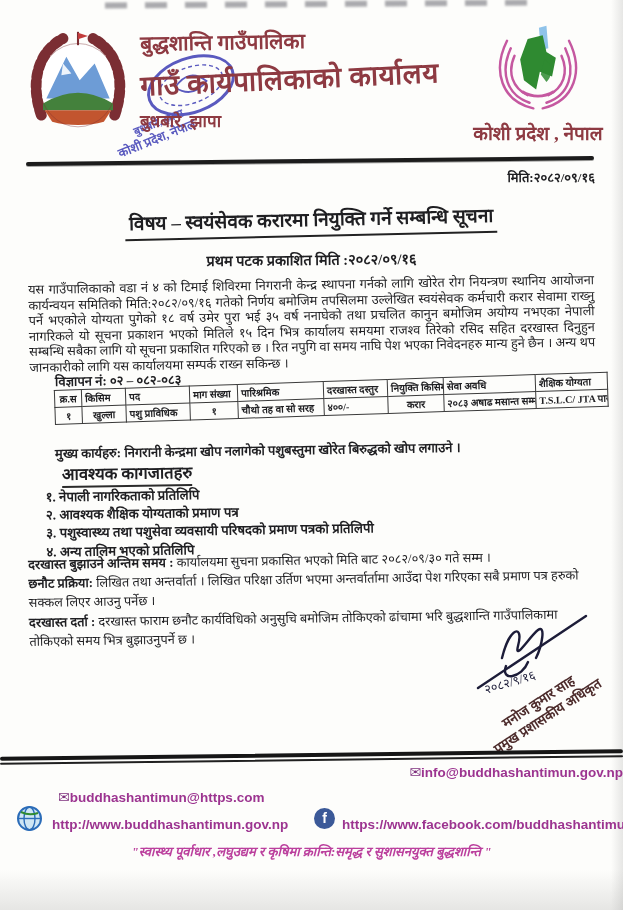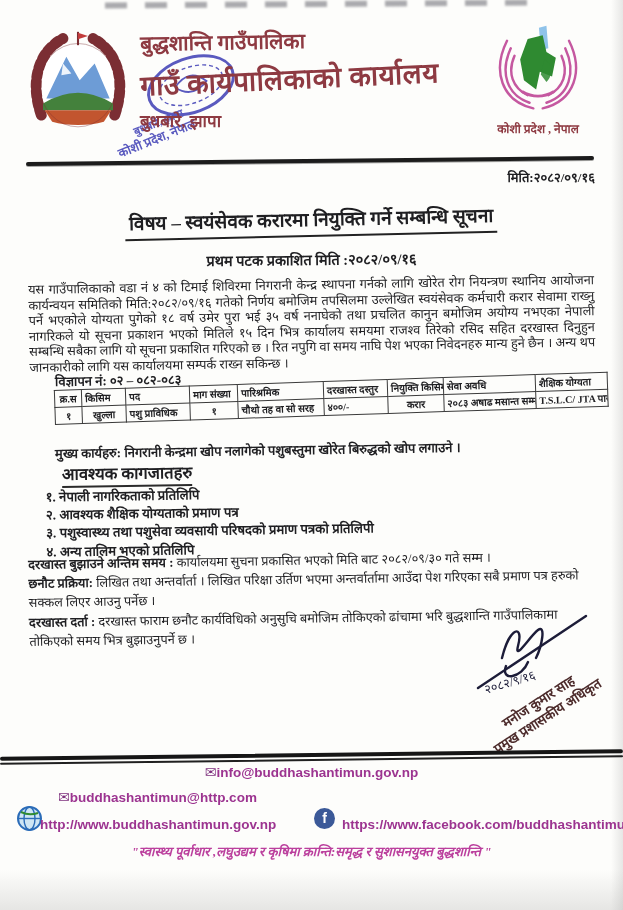--- a/index.html
+++ b/index.html
@@ -24,21 +24,21 @@
     background:linear-gradient(to top,rgba(160,160,158,.25),transparent);}
   
   .title-block{top:26px;left:140px;width:343px;text-align:left;color:var(--maroon);}
   .t1{font-size:21px;font-weight:bold;transform:rotate(-1deg);}
   .t2{font-size:28px;font-weight:bold;margin-top:4px;transform:rotate(-2.6deg);letter-spacing:.5px;}
   .t3{font-size:17px;font-weight:bold;margin-top:13px;}
   .t4{font-size:12.5px;margin-top:5px;font-weight:bold;}
   .emblem-left{left:28px;top:30px;}
   .stamp{left:95px;top:52px;opacity:.82;transform:rotate(-8deg);}
   .right-block{right:14px;top:22px;width:142px;text-align:center;}
-  .province{color:var(--maroon);font-weight:bold;font-size:12px;margin-top:2px;}
+  .province{color:var(--maroon);font-weight:bold;font-size:19px;margin-top:2px;}
   .phone{color:var(--maroon);font-weight:bold;font-size:13.5px;margin-top:3px;}
   .phone .ph-icon{color:var(--red);font-size:14px;}
   .ref{left:26px;top:126px;color:var(--maroon);font-weight:bold;font-size:14px;line-height:22px;}
   .rule1{left:26px;top:159px;width:568px;height:4px;background:var(--line);
     border-radius:3px;transform:rotate(-.6deg);box-shadow:0 1px 0 rgba(0,0,0,.35);}
   .date-top{right:28px;top:168px;font-size:13px;font-weight:bold;}
   
   .subject-row{top:206px;left:0;width:623px;text-align:center;}
   .subject{display:inline-block;font-size:19px;font-weight:bold;
     border-bottom:2px solid #222;padding:0 4px 3px;transform:rotate(-1.3deg);}
@@ -64,23 +64,23 @@
   .terms b{font-weight:bold;}
   
   .sig-svg{left:468px;top:608px;}
   .sig-name{left:448px;top:692px;width:190px;text-align:center;
     transform:rotate(-33deg);color:#4d2c2c;font-weight:bold;font-size:13.5px;line-height:17px;}
   
   .rule2{left:0;top:753px;width:623px;transform:rotate(-.7deg);}
   .rule2 .l1{height:4px;background:#161616;border-radius:2px;}
   .rule2 .l2{height:2px;background:#202020;margin-top:2px;border-radius:2px;}
   .f-link{font-family:"Liberation Sans","DejaVu Sans",sans-serif;color:var(--magenta);font-size:13.5px;font-weight:bold;}
-  .f-email1{left:0;top:764px;width:623px;text-align:center;}
+  .f-email1{left:0;top:764px;width:623px;text-align:right;}
   .f-email2{left:58px;top:789px;}
-  .f-web{left:40px;top:817px;}
+  .f-web{left:52px;top:817px;}
   .f-fb{left:342px;top:817px;}
   .env{color:#7d2f7d;font-size:14px;}
   .globe{left:16px;top:805px;}
   .fb-badge{left:314px;top:808px;width:21px;height:21px;border-radius:50%;background:var(--fb);
     color:#fff;text-align:center;line-height:21px;font-size:14px;font-weight:bold;
     font-family:"Liberation Sans",sans-serif;}
   .slogan{left:0;top:842px;width:623px;text-align:center;font-style:italic;
     color:var(--slogan);font-size:13px;font-weight:bold;}
 </style>
 </head>
@@ -225,21 +225,21 @@
 
   <div class="abs rule2">
     <div class="l1"></div>
       <div class="l2"></div>
   </div>
 
   <div class="abs f-email1 f-link">
     <span class="env">✉</span><span>info@buddhashantimun.gov.np</span>
   </div>
   <div class="abs f-email2 f-link">
-    <span class="env">✉</span><span>buddhashantimun@http.com</span>
+    <span class="env">✉</span><span>buddhashantimun@https.com</span>
   </div>
 
   <svg class="abs globe" width="27" height="27" viewBox="0 0 27 27">
     <circle cx="13.5" cy="13.5" r="11.5" fill="#cfe6f4" stroke="#2b6cb8" stroke-width="2"></circle>
     <ellipse cx="13.5" cy="13.5" rx="5.5" ry="11.5" fill="none" stroke="#2b6cb8" stroke-width="1.4"></ellipse>
     <line x1="2" y1="13.5" x2="25" y2="13.5" stroke="#2b6cb8" stroke-width="1.4"></line>
     <path d="M5,7 q8,4 17,1" stroke="#2f8a31" stroke-width="2" fill="none"></path>
   </svg>
   <div class="abs f-web f-link">http://www.buddhashantimun.gov.np</div>
 

